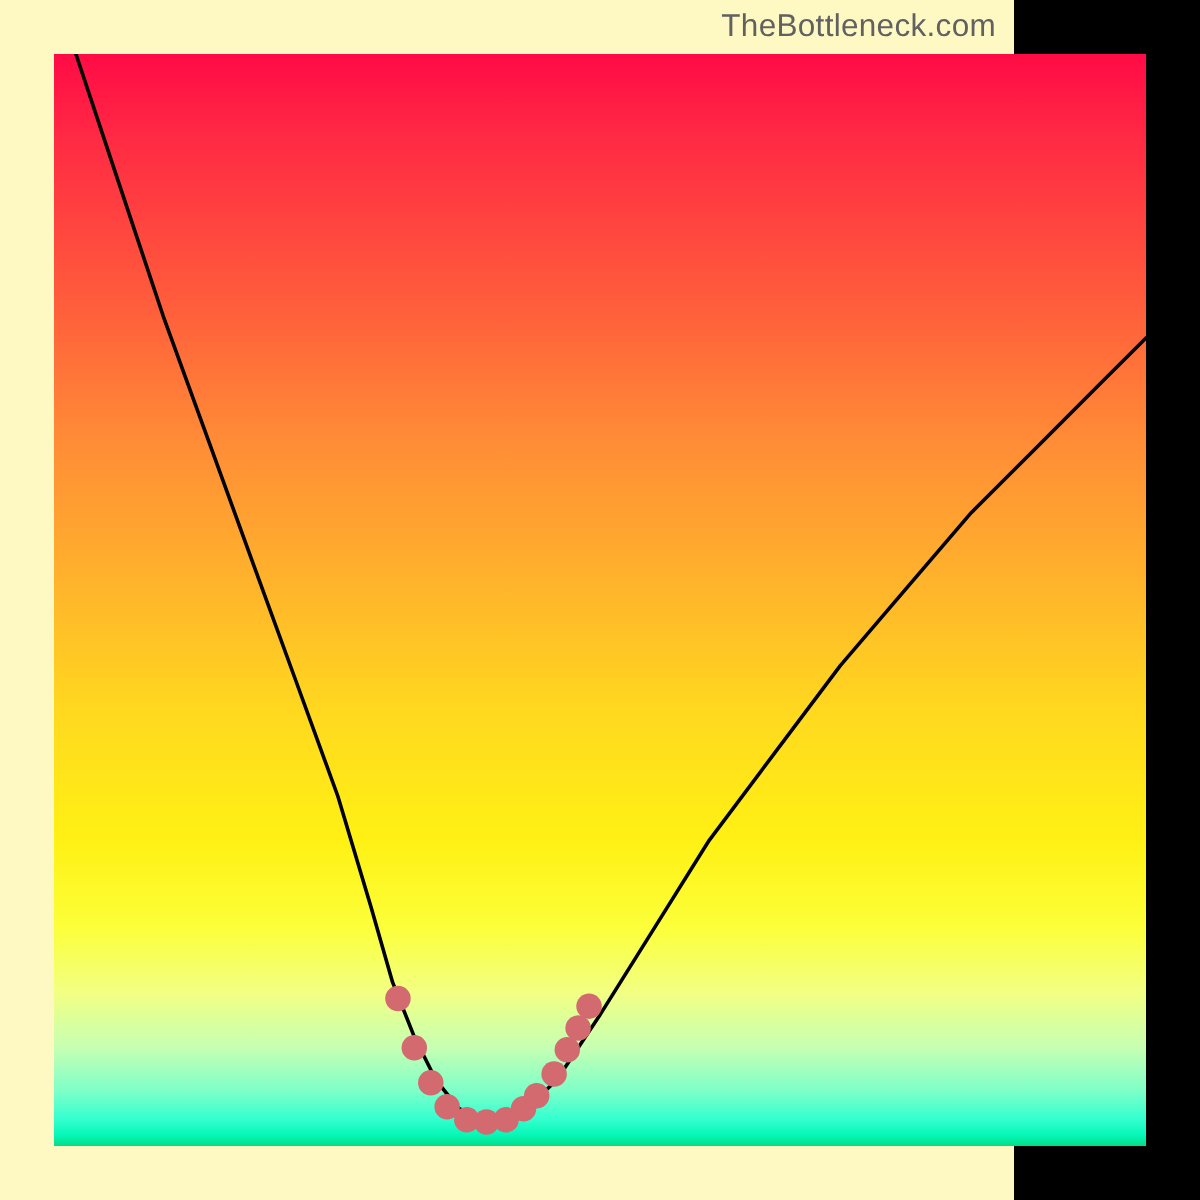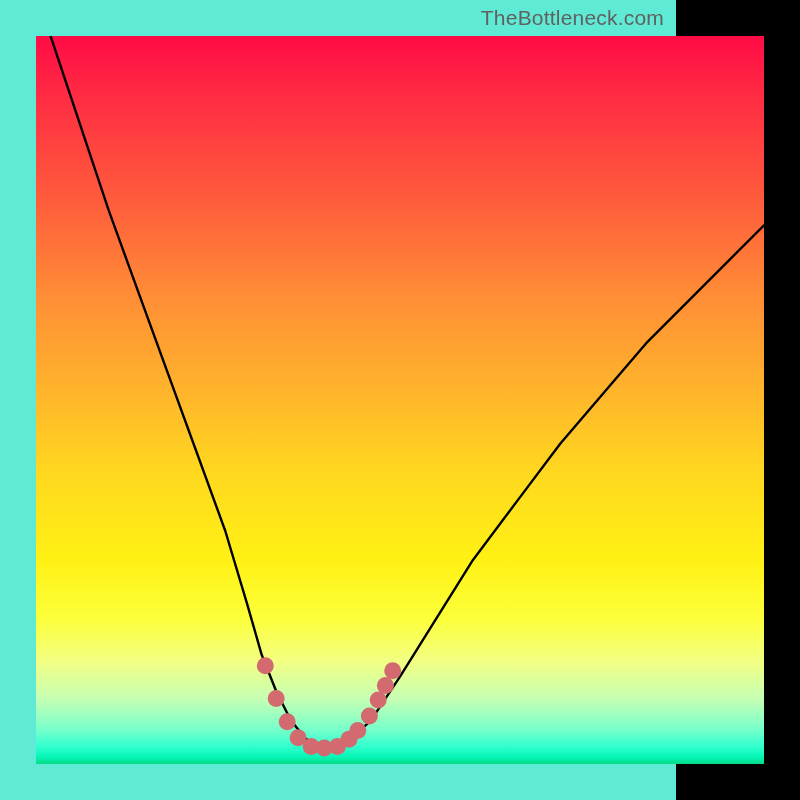--- a/index.html
+++ b/index.html
@@ -10,21 +10,21 @@
     overflow: hidden;
     background: #000;
     font-family: Arial, Helvetica, sans-serif;
   }
   .frame {
     position: absolute;
     top: 0;
     left: 0;
     width: 676px;
     height: 800px;
-    background: #5eead4;
+    background: #fef9c3;
   }
   .plot-area {
     position: absolute;
     top: 36px;
     left: 36px;
     width: 728px;
     height: 728px;
     overflow: hidden;
   }
   .gradient-bg {

